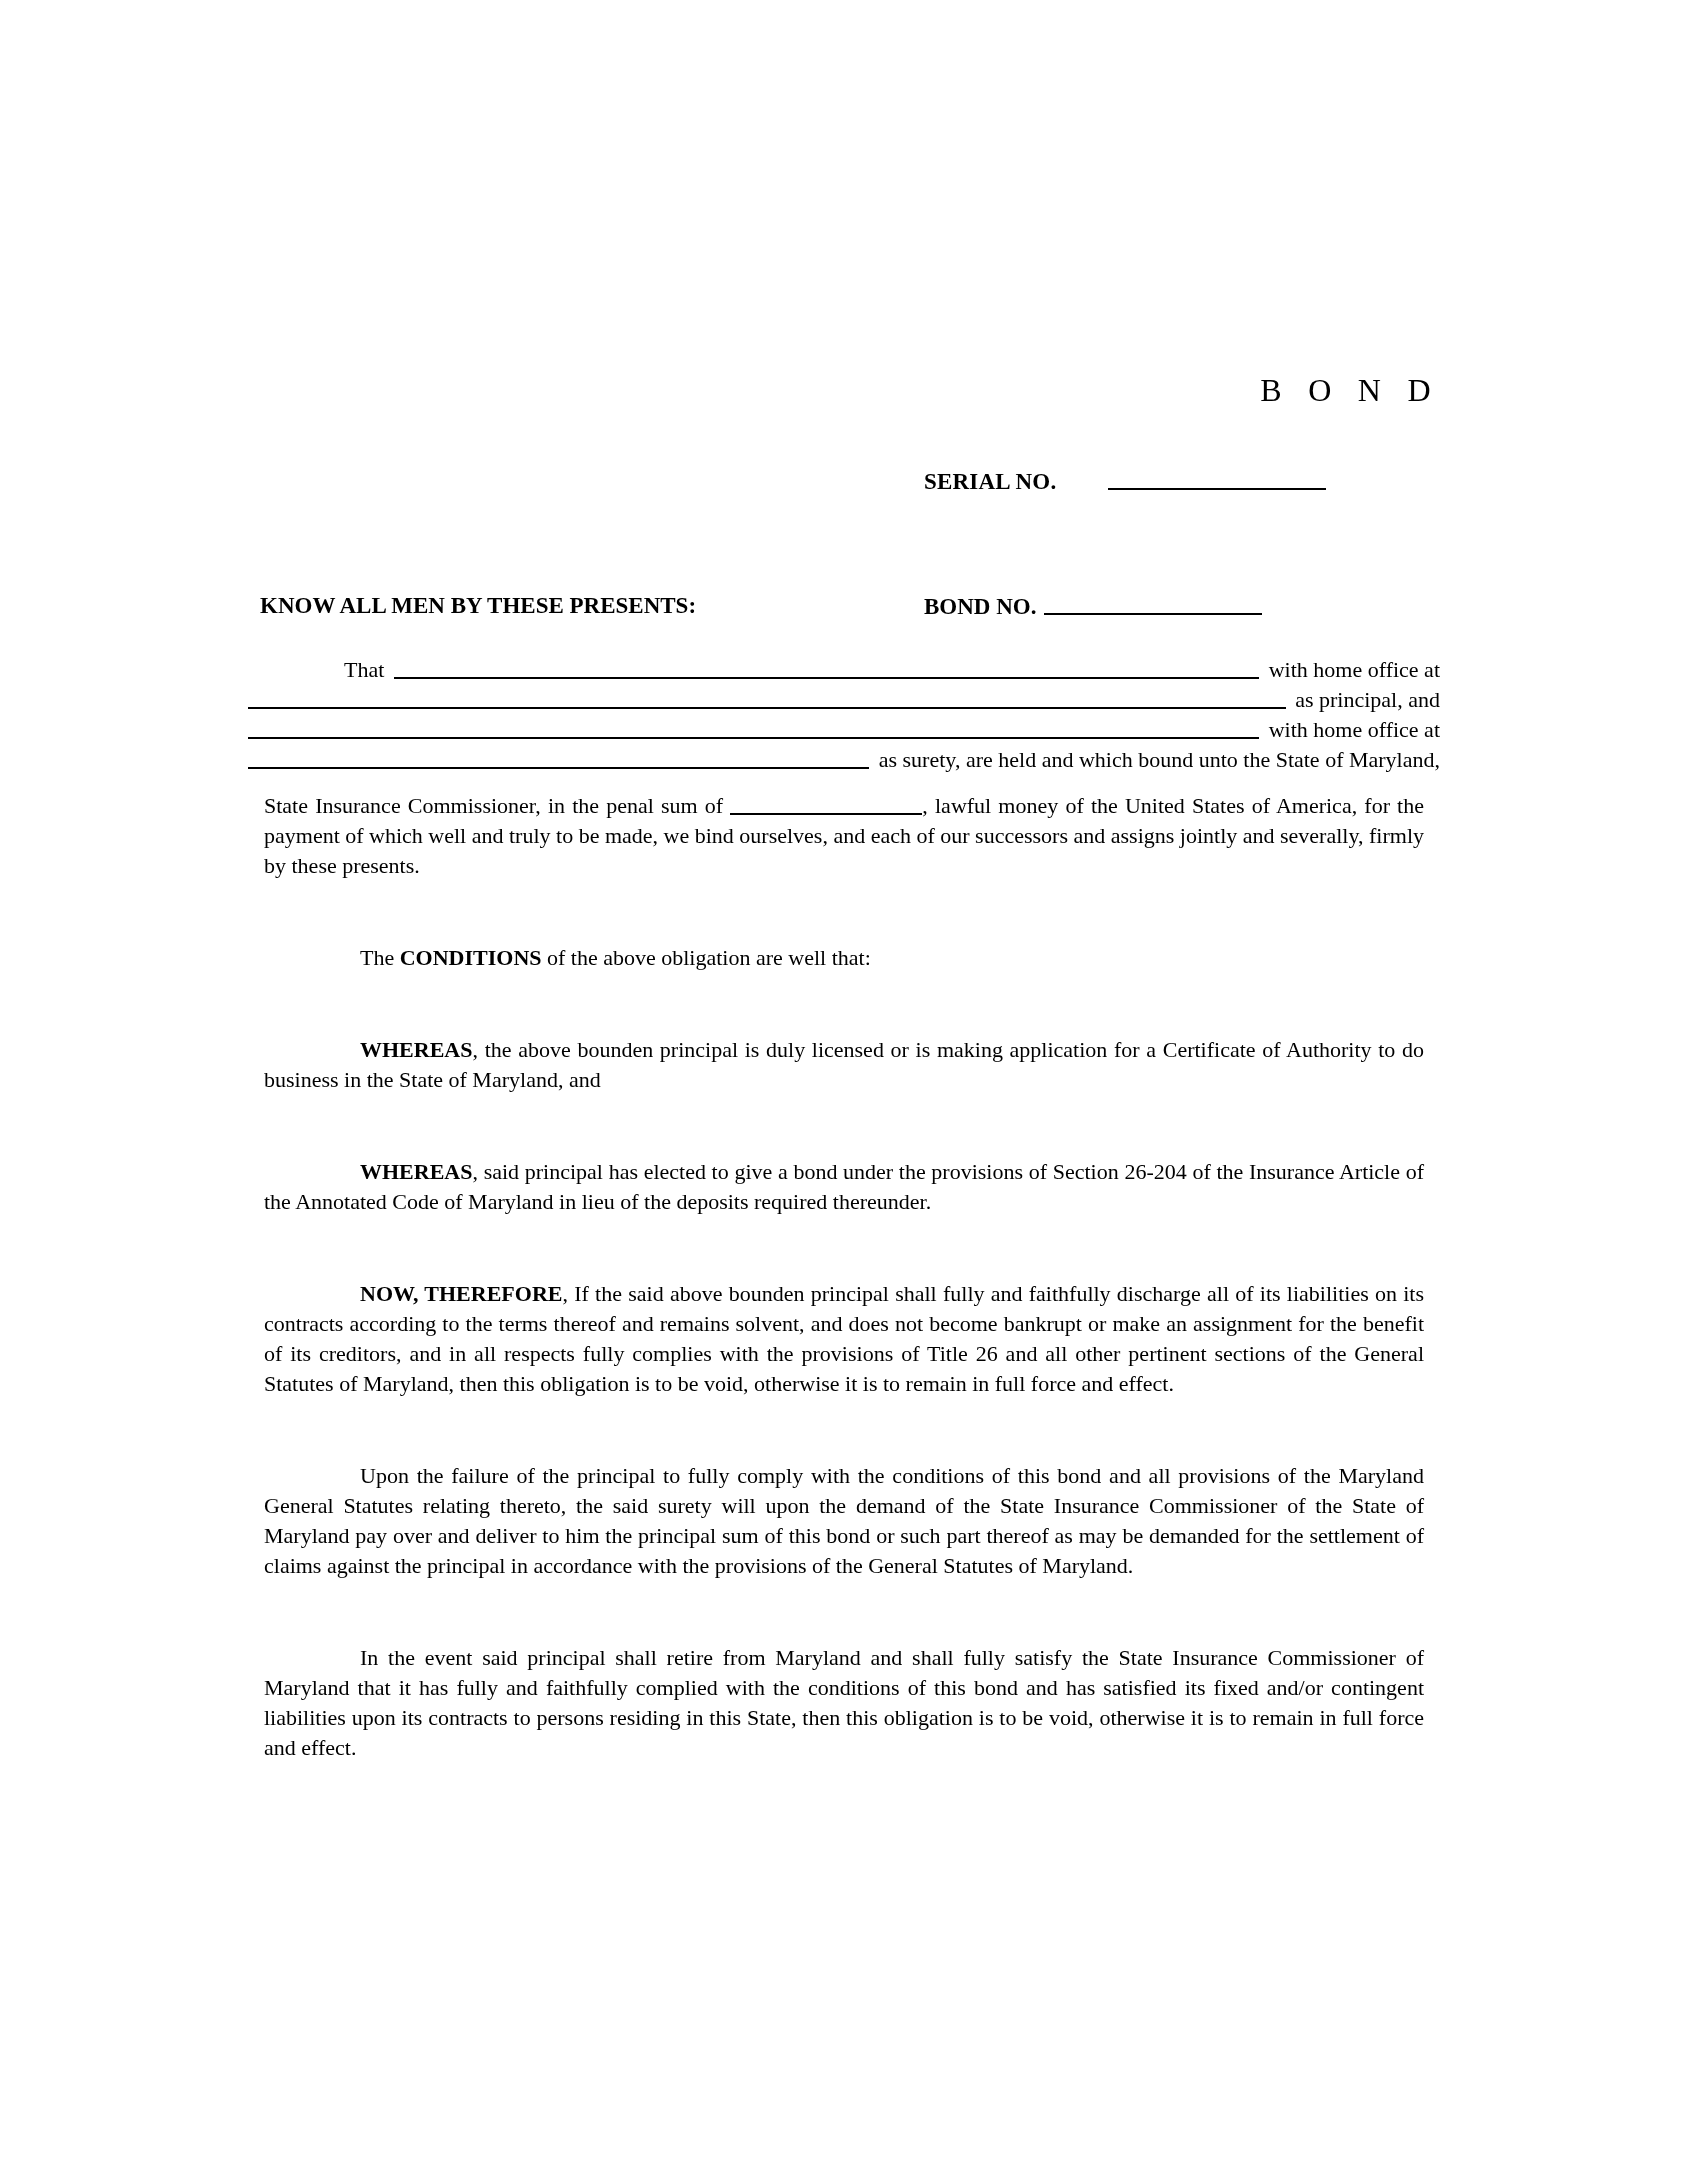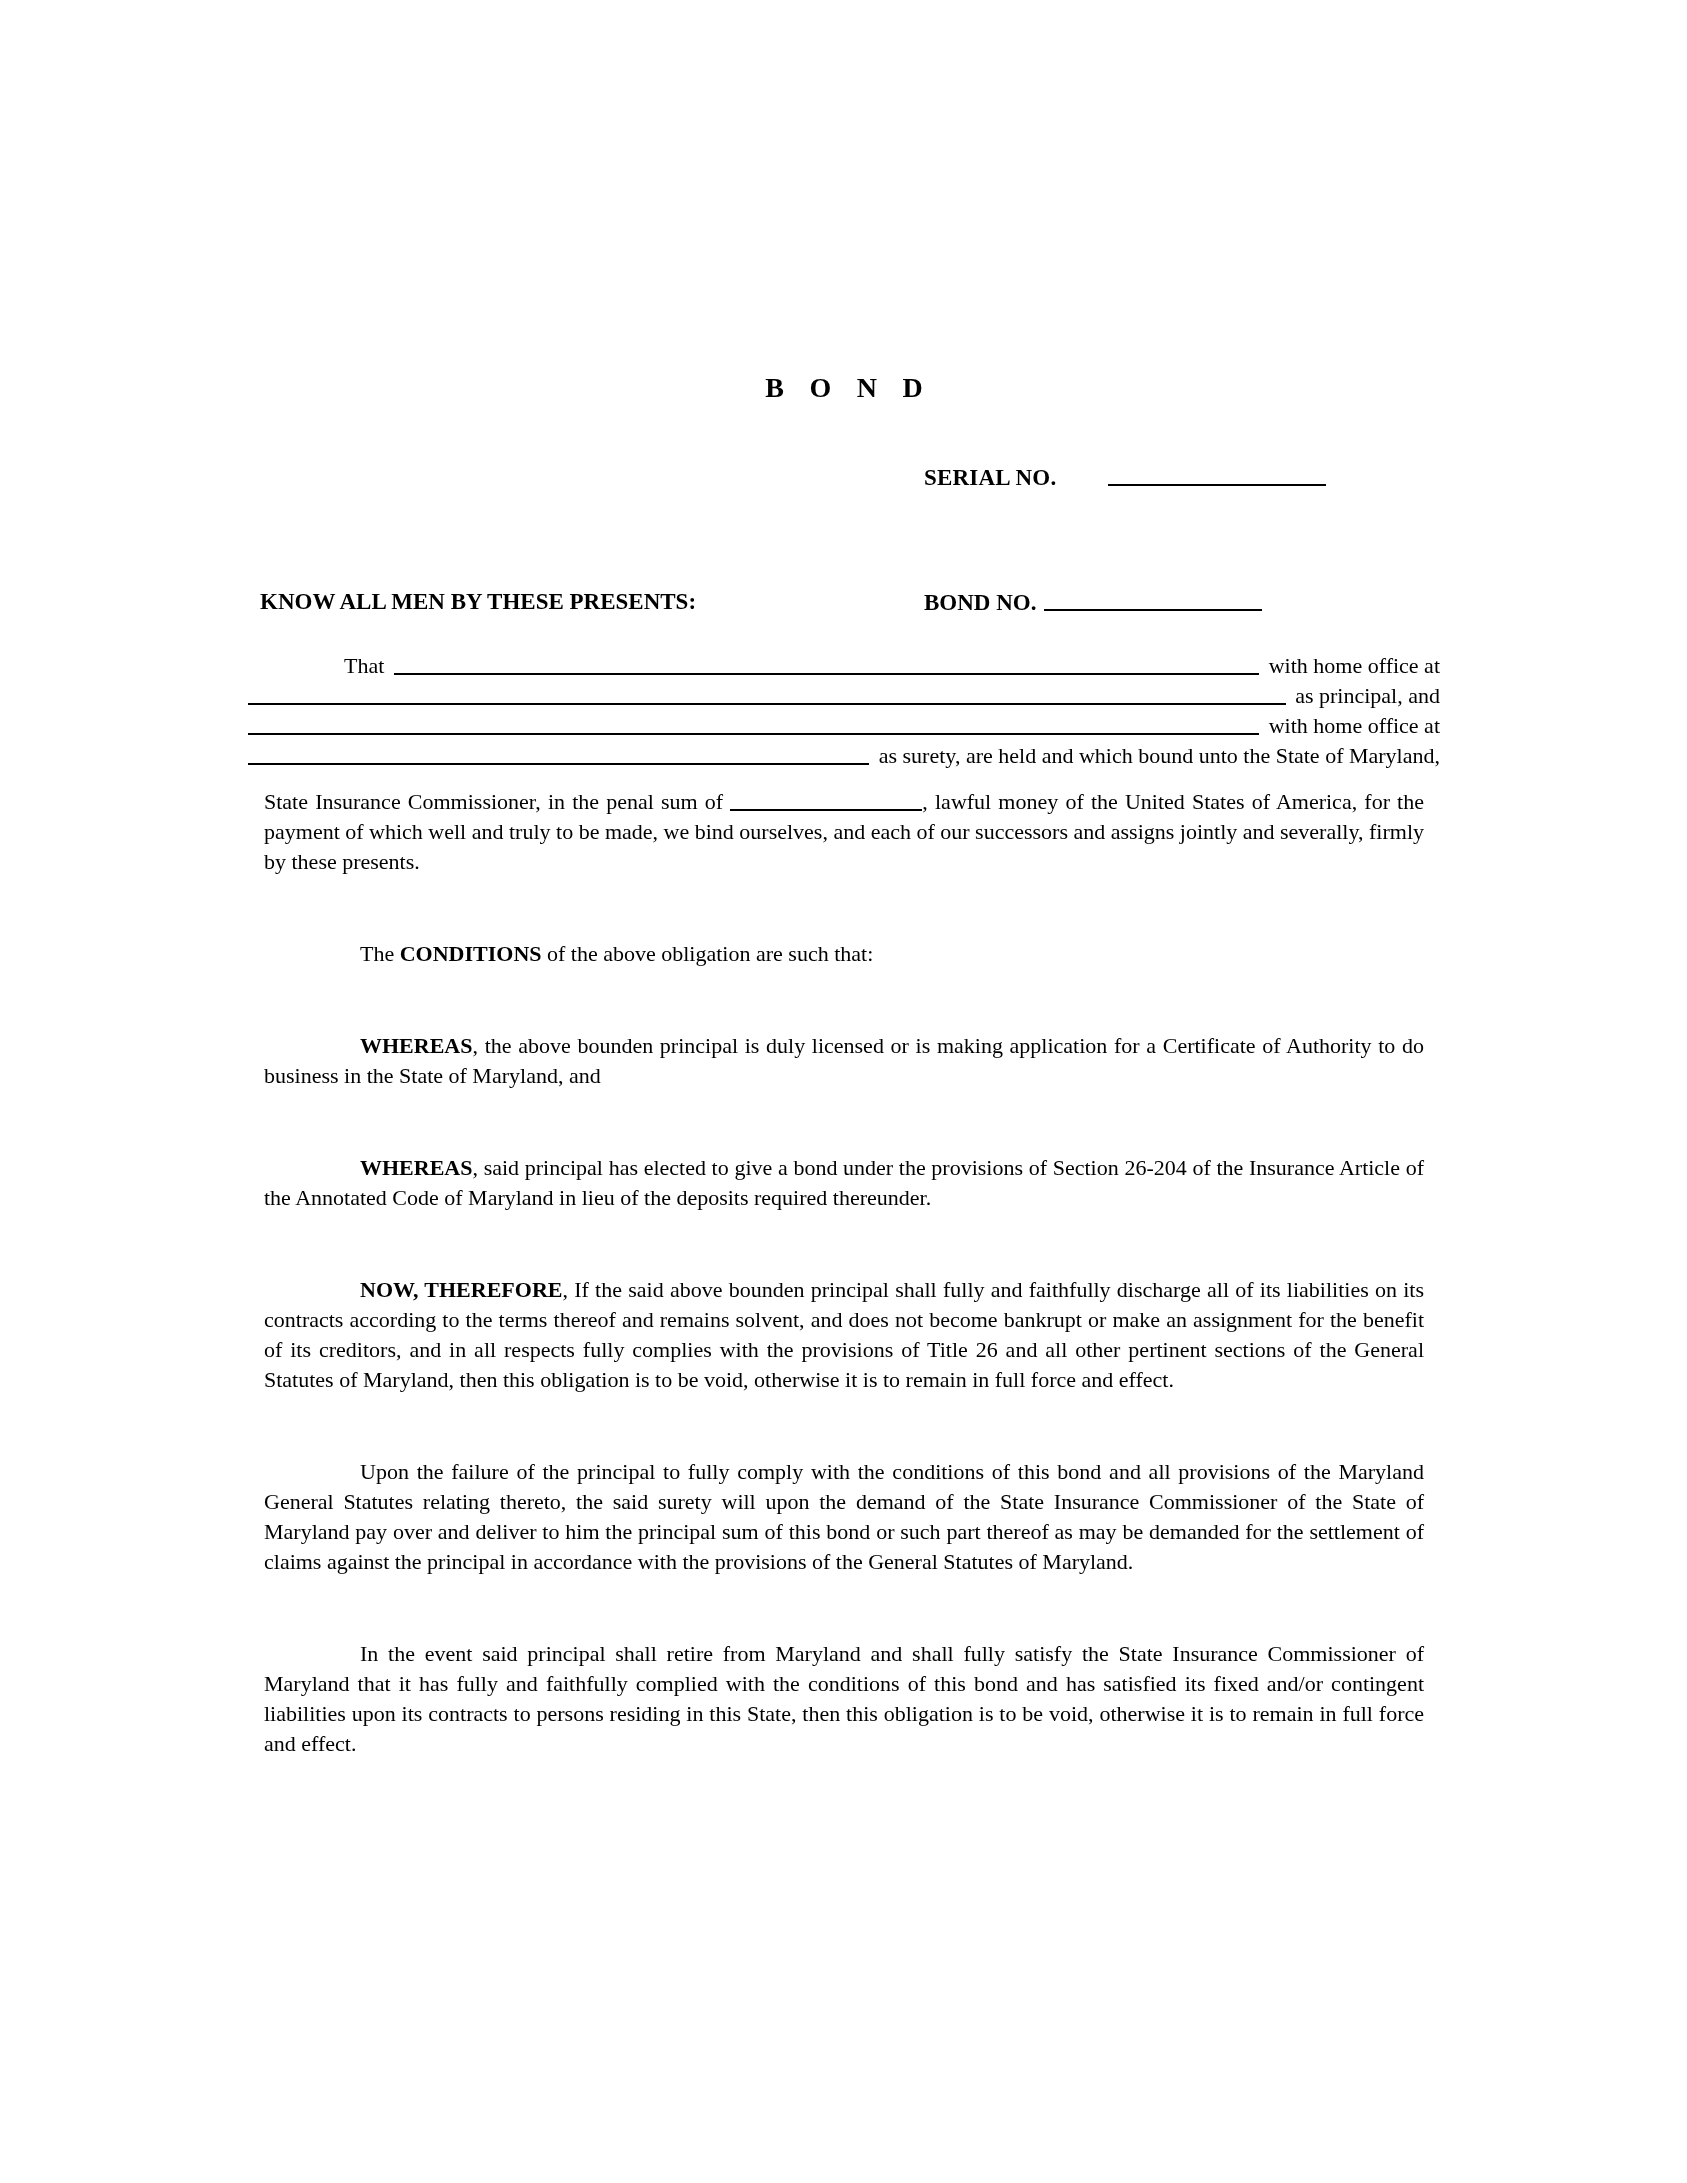--- a/index.html
+++ b/index.html
@@ -21,23 +21,23 @@
   }
   
   .content {
     position: absolute;
     left: 248px;
     top: 0;
     width: 1192px;
   }
 
   .doc-title {
-    text-align: center;
-    font-size: 28px;
-    font-weight: bold;
+    text-align: right;
+    font-size: 32px;
+    font-weight: normal;
     letter-spacing: 9.3px;
     margin-top: 374px;
     line-height: 1;
     text-indent: 9.3px;
   }
 
   
   .serial-row {
     margin-top: 63px;
     padding-left: 676px;
@@ -165,21 +165,21 @@
 
       <div class="fill-row">
         <span class="blank"></span>
         <span class="trail trail-pad">as surety, are held and which bound unto the State of Maryland,</span>
       </div>
 
       <p class="just"><span>State Insurance Commissioner, in the penal sum of</span> <span class="inline-blank"></span><span>, lawful money of the United States of America, for the payment of which well and truly to be made, we bind ourselves, and each of our successors and assigns jointly and severally, firmly by these presents.</span></p>
 
       <div class="gap"></div>
 
-      <p class="just indent"><span>The </span><b>CONDITIONS</b><span> of the above obligation are such that:</span></p>
+      <p class="just indent"><span>The </span><b>CONDITIONS</b><span> of the above obligation are well that:</span></p>
 
       <div class="gap"></div>
 
       <p class="just indent"><b>WHEREAS</b><span>, the above bounden principal is duly licensed or is making application for a Certificate of Authority to do business in the State of Maryland, and</span></p>
 
       <div class="gap"></div>
 
       <p class="just indent"><b>WHEREAS</b><span>, said principal has elected to give a bond under the provisions of Section 26-204 of the Insurance Article of the Annotated Code of Maryland in lieu of the deposits required thereunder.</span></p>
 
       <div class="gap"></div>

